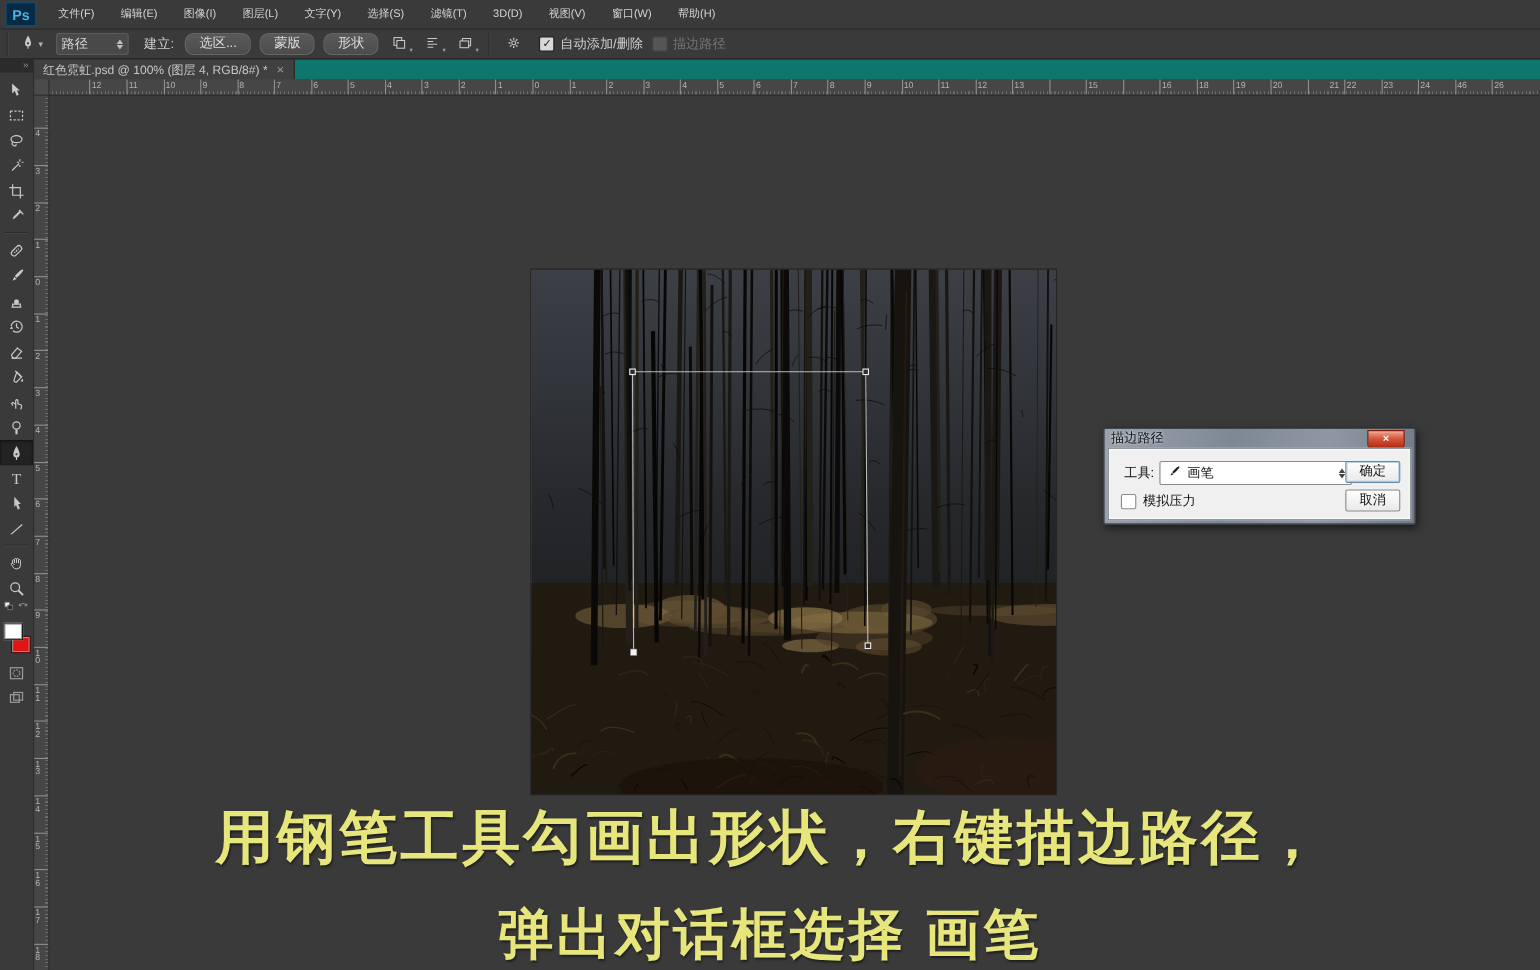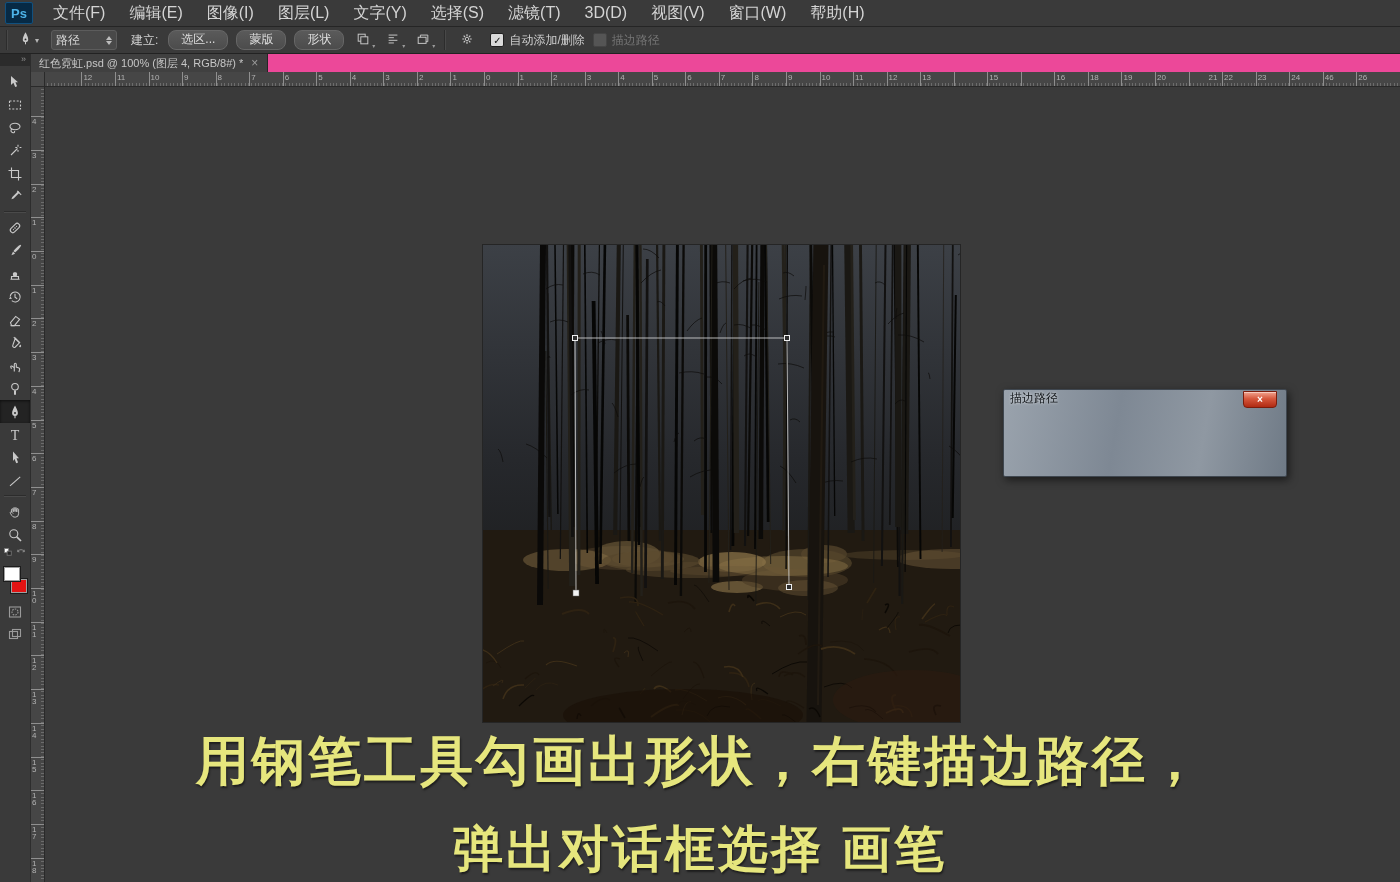--- a/index.html
+++ b/index.html
@@ -7,21 +7,21 @@
     width:1400px;height:882px;position:relative;overflow:hidden;
     background:#3a3a3a;
     font-family:"Liberation Sans","DejaVu Sans",sans-serif;
     -webkit-font-smoothing:antialiased;
   }
   
   .menubar{position:absolute;left:0;top:0;width:1400px;height:26px;background:#3a3a3a;
     border-bottom:1px solid #252525;display:flex;align-items:center;z-index:30}
   .ps-logo{width:26px;height:20px;margin:0 8px 0 5px;background:#072a45;border:1px solid #11507e;
     border-radius:2px;color:#4db3e8;font-weight:bold;font-size:13px;display:flex;align-items:center;justify-content:center}
-  .menu-item{color:#d4d4d4;font-size:16px;padding:0 12px;line-height:26px;cursor:default}
+  .menu-item{color:#d4d4d4;font-size:10px;padding:0 12px;line-height:26px;cursor:default}
   
   .optionsbar{position:absolute;left:0;top:27px;width:1400px;height:26px;background:#3a3a3a;
     border-bottom:1px solid #222;display:flex;align-items:center;z-index:30;font-size:12px;color:#cfcfcf}
   .vsep{width:1px;height:20px;background:#2c2c2c;border-right:1px solid #484848;margin:0 6px}
   .tool-preset{display:flex;align-items:center;gap:2px;padding:0 4px}
   .caret{font-size:8px;color:#b5b5b5}
   .ps-select{display:flex;align-items:center;justify-content:space-between;width:56px;height:18px;
     background:#494949;border:1px solid #5c5c5c;border-radius:3px;padding:0 4px;margin:0 8px;color:#d6d6d6}
   .spinner{display:flex;flex-direction:column;gap:1px;align-items:center}
   .tri-up{width:0;height:0;border-left:3px solid transparent;border-right:3px solid transparent;border-bottom:4px solid #bdbdbd}
@@ -30,21 +30,21 @@
   .opt-btn{height:18px;background:linear-gradient(#5a5a5a,#4c4c4c);border:1px solid #666;border-radius:8px;
     color:#dedede;font-size:12px;padding:0 12px;margin:0 4px;line-height:16px}
   .icon-btn{width:22px;height:20px;display:flex;align-items:center;justify-content:center;margin:0 4px;position:relative}
   .icon-btn .mini-caret{position:absolute;right:-1px;bottom:1px;font-size:6px;color:#9a9a9a}
   .ps-checkbox{width:12px;height:12px;background:#d9d9d9;border:1px solid #1f1f1f;border-radius:2px;
     display:inline-flex;align-items:center;justify-content:center;font-size:10px;color:#111;margin:0 5px 0 8px}
   .ps-checkbox.unchecked{background:#555;border-color:#444}
   .cb-label{color:#d0d0d0}
   .cb-label.disabled{color:#757575}
   
-  .tabstrip{position:absolute;left:30px;top:54px;width:1370px;height:18px;background:#ec4899;z-index:25;display:flex}
+  .tabstrip{position:absolute;left:30px;top:54px;width:1370px;height:18px;background:#0f766e;z-index:25;display:flex}
   .doc-tab{display:flex;align-items:center;gap:8px;background:#404040;border-right:1px solid #262626;
     padding:0 9px;font-size:11px;color:#c6c6c6;height:18px}
   .doc-tab .tab-close{color:#9b9b9b;font-size:12px;line-height:12px;cursor:default}
   
   .ruler-corner{position:absolute;left:30px;top:72px;width:14px;height:14px;background:#4b4b4b;
     border-right:1px solid #2a2a2a;border-bottom:1px solid #2a2a2a;z-index:24}
   .ruler-h{position:absolute;left:44px;top:72px;width:1356px;height:14px;background:#464646;
     border-bottom:1px solid #292929;z-index:23;overflow:hidden}
   .ruler-h::after{content:"";position:absolute;left:0;right:0;bottom:0;height:3px;opacity:.55;
     background:repeating-linear-gradient(90deg,#8a8a8a 0 1px,transparent 1px 3.4px)}
@@ -727,16 +727,38 @@
       <rect x="89.5" y="90.5" width="5" height="5" fill="#2e2e2e" stroke="#efefef" stroke-width="1"></rect>
       <rect x="301.5" y="90.5" width="5" height="5" fill="#2e2e2e" stroke="#efefef" stroke-width="1"></rect>
       <rect x="303.5" y="339.5" width="5" height="5" fill="#2e2e2e" stroke="#efefef" stroke-width="1"></rect>
       <rect x="90" y="345" width="6" height="6" fill="#f2f2f2" stroke="#666" stroke-width=".5"></rect>
     </svg>
 </div>
 
 <div class="dialog">
   <div class="dlg-title">描边路径</div>
   <div class="dlg-close">×</div>
+  <div class="dlg-body">
+    <div class="dlg-row1">
+      <span class="dlg-label">工具:</span>
+      <div class="dlg-select">
+        <span id="ic-brush-small"><svg width="14" height="14" viewBox="0 0 16 16" fill="none" stroke-width="1.1">
+              <path d="M13.4 2.2c-2.2 1-5.3 4-6.9 6.2l1.3 1.3c2.2-1.6 5.3-4.7 6.3-6.9z" fill="#222"></path>
+              <path d="M6.1 8.8L4.6 12l3.2-1.5z" fill="#222"></path>
+            </svg></span>
+        <span>画笔</span>
+        <span class="spinner">
+            <i class="tri-up"></i>
+            <i class="tri-down"></i>
+          </span>
+      </div>
+    </div>
+    <div class="dlg-btn ok">确定</div>
+    <div class="dlg-btn cancel">取消</div>
+    <div class="dlg-row2">
+      <span class="dlg-cb"></span>
+      <span>模拟压力</span>
+    </div>
+  </div>
 </div>
 
 <div class="caption l1" style="color: rgb(230, 230, 125);">用钢笔工具勾画出形状，右键描边路径，</div>
 <div class="caption l2" style="color: rgb(230, 230, 125);">弹出对话框选择 画笔</div>
 
 </body></html>

